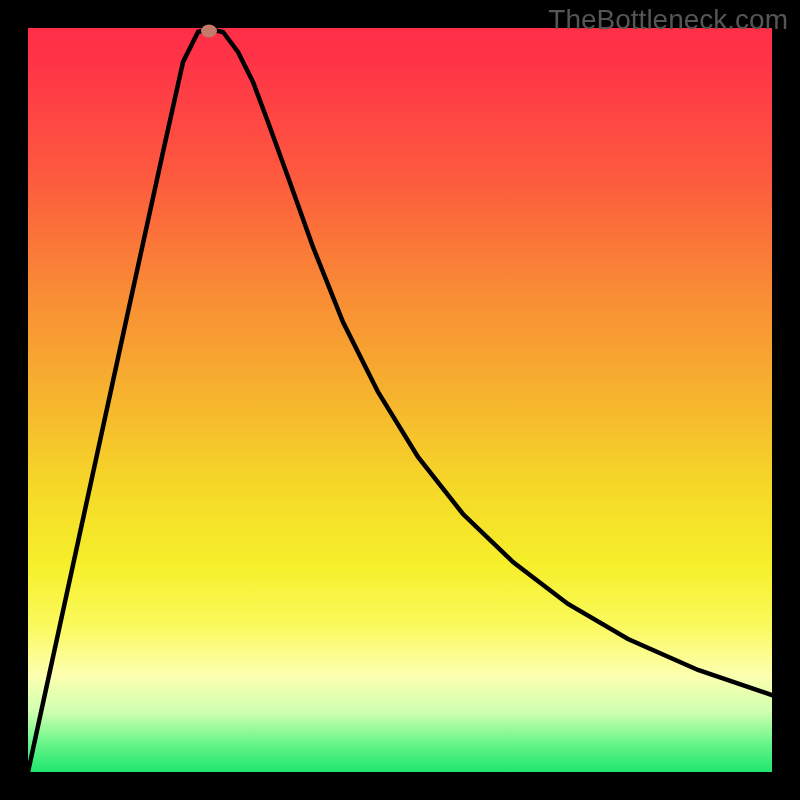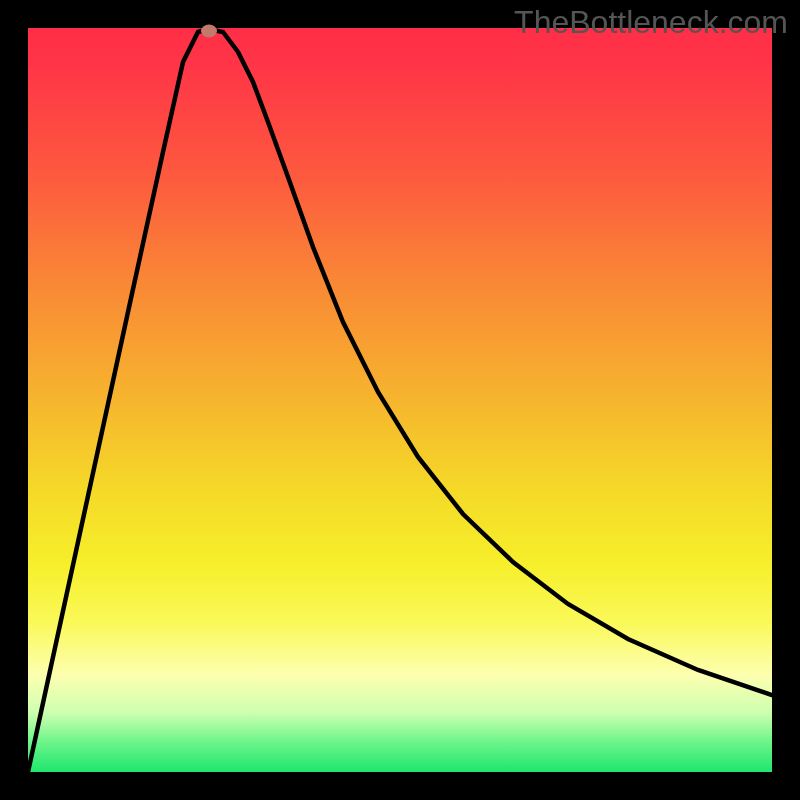--- a/index.html
+++ b/index.html
@@ -8,21 +8,21 @@
       height: 800px;
       position: relative;
       background: #000;
       font-family: Arial, sans-serif;
     }
     .watermark {
       position: absolute;
       top: 4px;
       right: 12px;
       color: #555;
-      font-size: 32px;
+      font-size: 28px;
       font-weight: 500;
       z-index: 10;
     }
     .chart-frame {
       position: absolute;
       top: 0;
       left: 0;
       width: 800px;
       height: 800px;
       background: #000;

